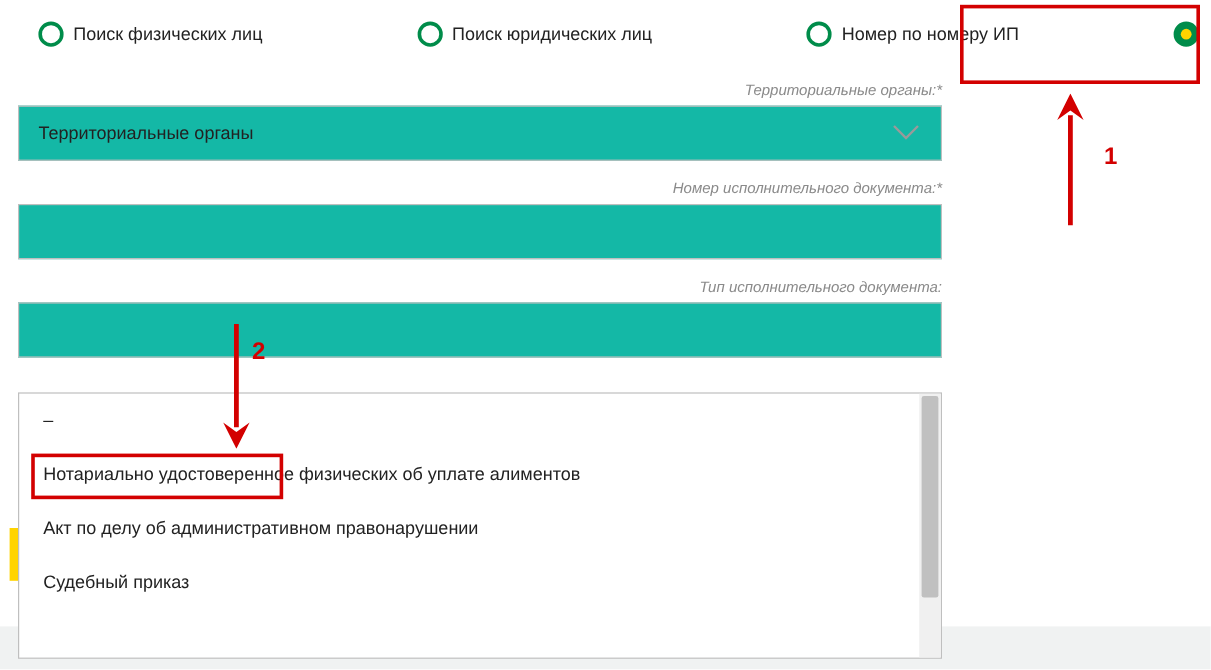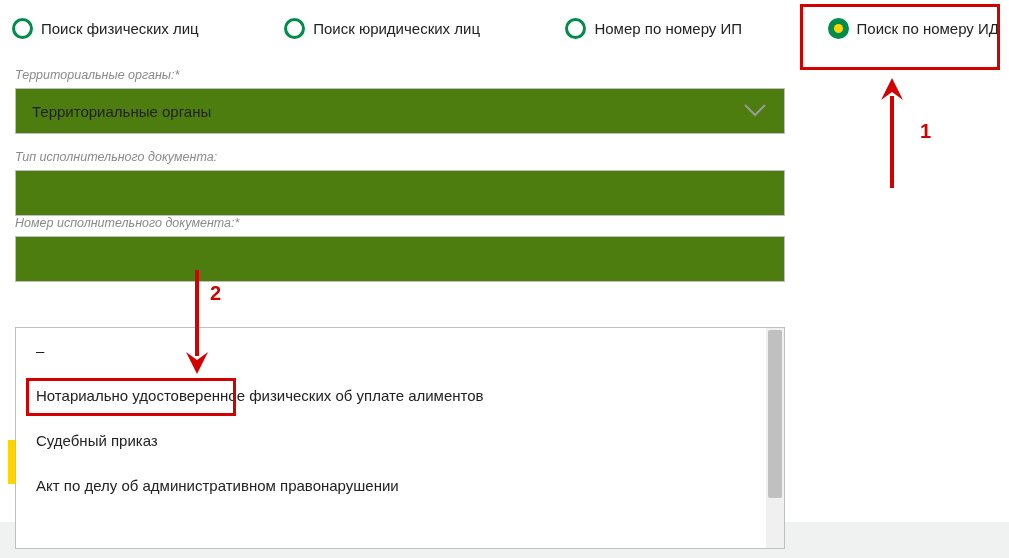--- a/index.html
+++ b/index.html
@@ -9,21 +9,21 @@
     height: 558px;
     position: relative;
     background: #fff;
     overflow: hidden;
   }
 
   
   .radio-row {
     position: absolute;
     top: 18px;
-    left: 12px;
+    left: 32px;
     right: 10px;
     display: flex;
     justify-content: space-between;
     align-items: center;
   }
   .radio-item {
     display: flex;
     align-items: center;
     gap: 8px;
     cursor: pointer;
@@ -65,37 +65,37 @@
     font-size: 12.5px;
     font-style: italic;
     color: #8a8a8a;
     margin-bottom: 6px;
     display: block;
   }
   .select-box, .text-input {
     width: 100%;
     height: 46px;
     border: 1px solid #bfbfbf;
-    background: #4d7c0f;
+    background: #14b8a6;
     display: flex;
     align-items: center;
     padding: 0 16px;
     font-size: 15px;
     color: #222;
     position: relative;
     cursor: pointer;
   }
   .select-box .chevron {
     position: absolute;
     right: 18px;
     top: 50%;
     transform: translateY(-50%);
   }
   .chevron svg { display: block; }
-  .field-group { margin-bottom: 16px; }
+  .field-group { margin-bottom: 16px; text-align: right; }
   .text-input { cursor: text; }
 
   
   .dropdown {
     position: absolute;
     top: 327px;
     left: 15px;
     width: 770px;
     height: 222px;
     border: 1px solid #bfbfbf;
@@ -184,60 +184,59 @@
   <div class="radio-item">
     <span class="radio"></span>
     <span class="radio-label">Поиск юридических лиц</span>
   </div>
   <div class="radio-item">
     <span class="radio"></span>
     <span class="radio-label">Номер по номеру ИП</span>
   </div>
   <div class="radio-item">
     <span class="radio selected"></span>
-    <span class="radio-label">Поиск по номеру ИД</span>
   </div>
 </div>
 
 <div class="form-area">
 
   <div class="field-group">
     <span class="field-label">Территориальные органы:*</span>
     <div class="select-box">
       <span>Территориальные органы</span>
       <span class="chevron">
         <svg width="22" height="14" viewBox="0 0 22 14">
             <path d="M1 1 L11 11 L21 1" stroke="#9a9a9a" stroke-width="2" fill="none"></path>
           </svg>
       </span>
     </div>
   </div>
 
+  <div class="field-group">
+    <span class="field-label">Номер исполнительного документа:*</span>
+    <div class="text-input">
+      <span></span>
+    </div>
+  </div>
+
   <div class="field-group" style="margin-bottom:0">
     <span class="field-label">Тип исполнительного документа:</span>
     <div class="text-input">
       <span></span>
     </div>
   </div>
 
-  <div class="field-group">
-    <span class="field-label">Номер исполнительного документа:*</span>
-    <div class="text-input">
-      <span></span>
-    </div>
-  </div>
-
 </div>
 
 <div class="dropdown">
   <div class="dd-items">
     <div class="dd-item">–</div>
     <div class="dd-item">Нотариально удостоверенное физических об уплате алиментов</div>
+    <div class="dd-item">Акт по делу об административном правонарушении</div>
     <div class="dd-item">Судебный приказ</div>
-    <div class="dd-item">Акт по делу об административном правонарушении</div>
   </div>
   <div class="dropdown-scroll">
     <div class="thumb"></div>
   </div>
 </div>
 
 <div class="bottom-band"></div>
 <div class="yellow-sliver"></div>
 
 <div class="hl" style="top:4px; left:800px; width:200px; height:66px;"></div>

